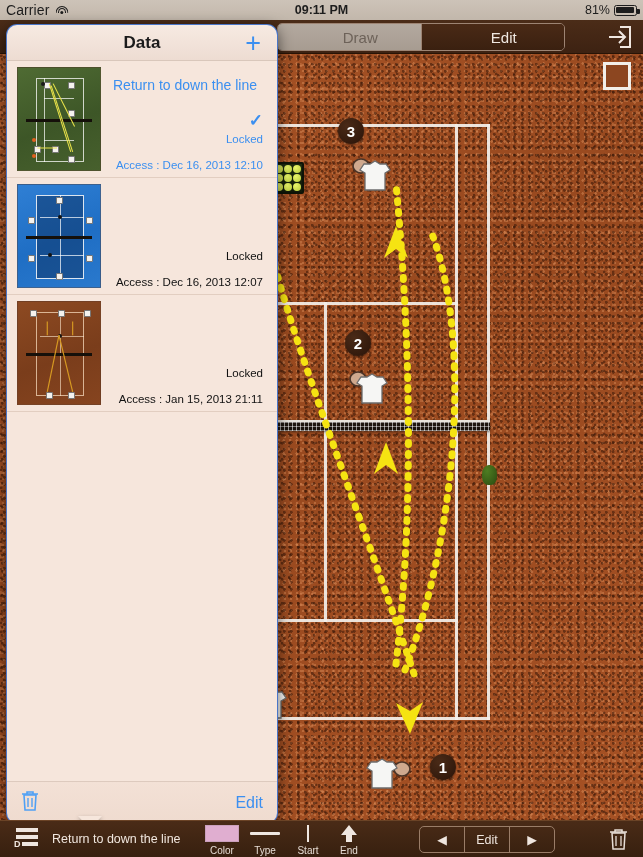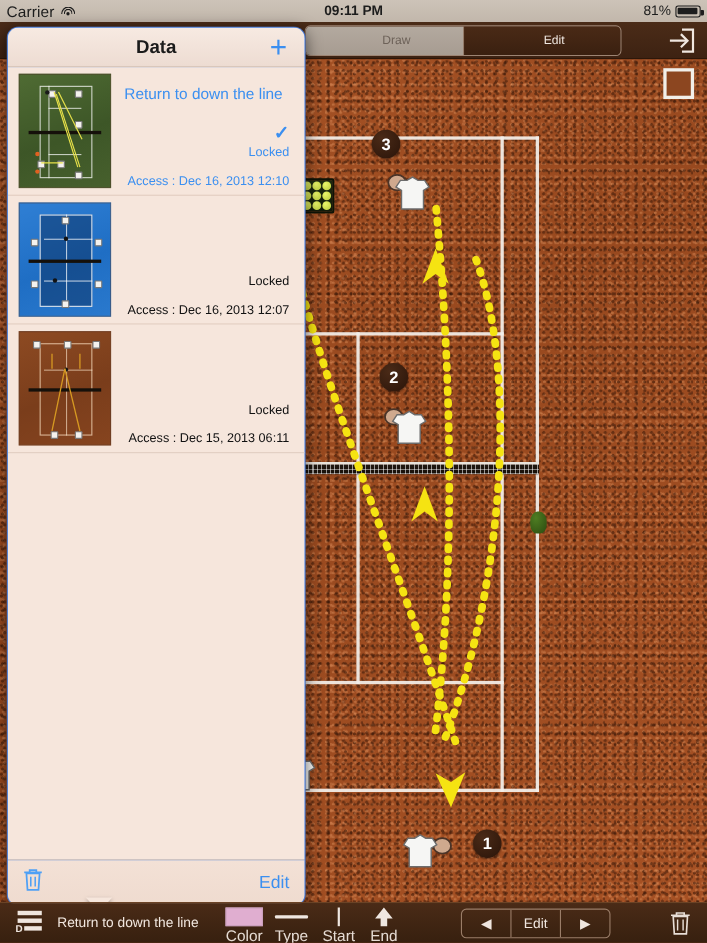--- a/index.html
+++ b/index.html
@@ -38,21 +38,21 @@
     position:absolute; left:0; top:20px; width:643px; height:34px;
     background:linear-gradient(#4b2c18,#3d2212);
     border-bottom:1px solid #281406;
   }
   #mode-seg {
     position:absolute; left:277px; top:3px; width:288px; height:28px;
     border:1px solid #9d8473; border-radius:5px; display:flex; overflow:hidden;
   }
   #mode-seg .seg {
     flex:1; display:flex; align-items:center; justify-content:center;
-    font-size:11px; color:#e8ded6;padding-left:22px;
+    font-size:15px; color:#e8ded6;padding-left:22px;
   }
   #mode-seg .seg.sel { background:linear-gradient(#4a2a16,#3a2010); color:#efe7e0; }
   #mode-seg .seg:first-child { background:linear-gradient(#b3a99f,#a79c91); color:#6d6259; border-right:1px solid #9d8473; }
   #export-btn { position:absolute; right:10px; top:4px; width:27px; height:26px; }
   #export-btn svg { width:27px; height:26px; }
 
   
   #court {
     position:absolute; left:0; top:54px; width:643px; height:766px;
     background:#a24f23;
@@ -176,21 +176,21 @@
   #bottom-bar {
     position:absolute; left:0; top:820px; width:643px; height:37px;
     background:linear-gradient(#4a2b17,#37200f);
     border-top:1px solid #6b4326;
     display:flex; align-items:center;
   }
   #data-btn { position:absolute; left:12px; top:4px; width:30px; height:29px; }
   #current-name { position:absolute; left:52px; top:11px; font-size:12.5px; color:#f1e7df; }
   .tool { position:absolute; top:2px; width:44px; height:33px;
           display:flex; flex-direction:column; align-items:center; justify-content:flex-end; }
-  .tool .lbl { font-size:14px; color:#e6dcd4; line-height:11px; margin-top:2px; }
+  .tool .lbl { font-size:10px; color:#e6dcd4; line-height:11px; margin-top:2px; }
   .tool .gfx { flex:1; display:flex; align-items:center; justify-content:center; width:100%; }
   #sw-color { width:34px; height:17px; background:#e0aed0; border:1px solid #caa0bd; }
   #sw-type { width:30px; height:3px; background:#efe7e1; border-radius:1px; }
   #sw-start { width:2.5px; height:17px; background:#efe7e1; }
   #nav-seg {
     position:absolute; left:419px; top:5px; width:136px; height:27px;
     border:1px solid #9a7d68; border-radius:5px; display:flex; overflow:hidden;
   }
   #nav-seg .nseg { flex:1; display:flex; align-items:center; justify-content:center;
                    font-size:12.5px; color:#efe6df; border-right:1px solid #9a7d68; }
@@ -378,21 +378,21 @@
           <g stroke="#d79a22" stroke-width="1.2" fill="none">
             <path d="M42 34 L30 92"></path>
               <path d="M42 34 L56 92"></path>
               <path d="M30 20 L30 34"></path>
               <path d="M56 20 L56 34"></path>
           </g>
         </svg>
       </div>
       <div class="row-info">
         <div class="row-locked">Locked</div>
-        <div class="row-access">Access : Dec 15, 2013 06:11</div>
+        <div class="row-access">Access : Jan 15, 2013 21:11</div>
       </div>
     </div>
 
   </div>
 
   <div id="pop-footer">
     <span>
       <svg class="trash-svg" viewBox="0 0 18 22">
         <path d="M1 4 h16" stroke="#4fa0f5" stroke-width="1.6" fill="none"></path>
         <path d="M6 4 V2 h6 v2" stroke="#4fa0f5" stroke-width="1.6" fill="none"></path>

